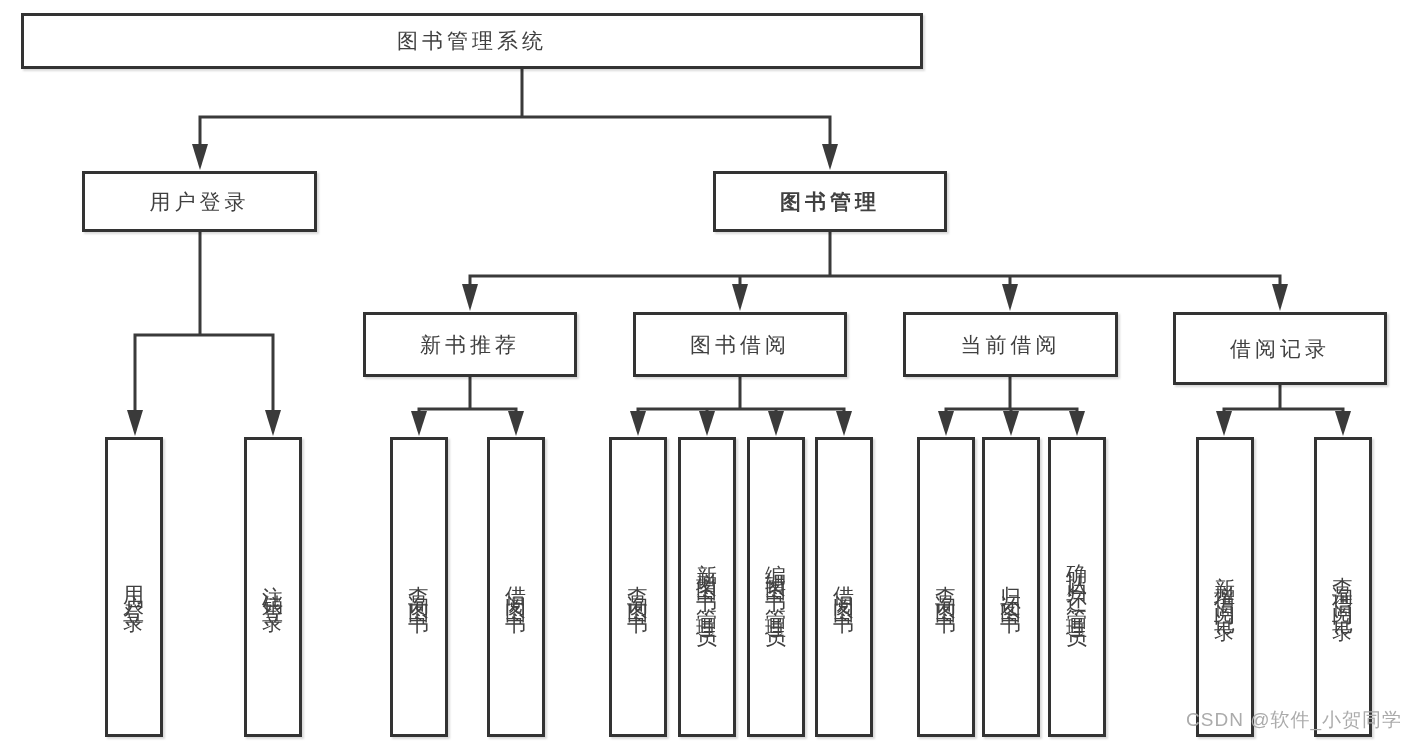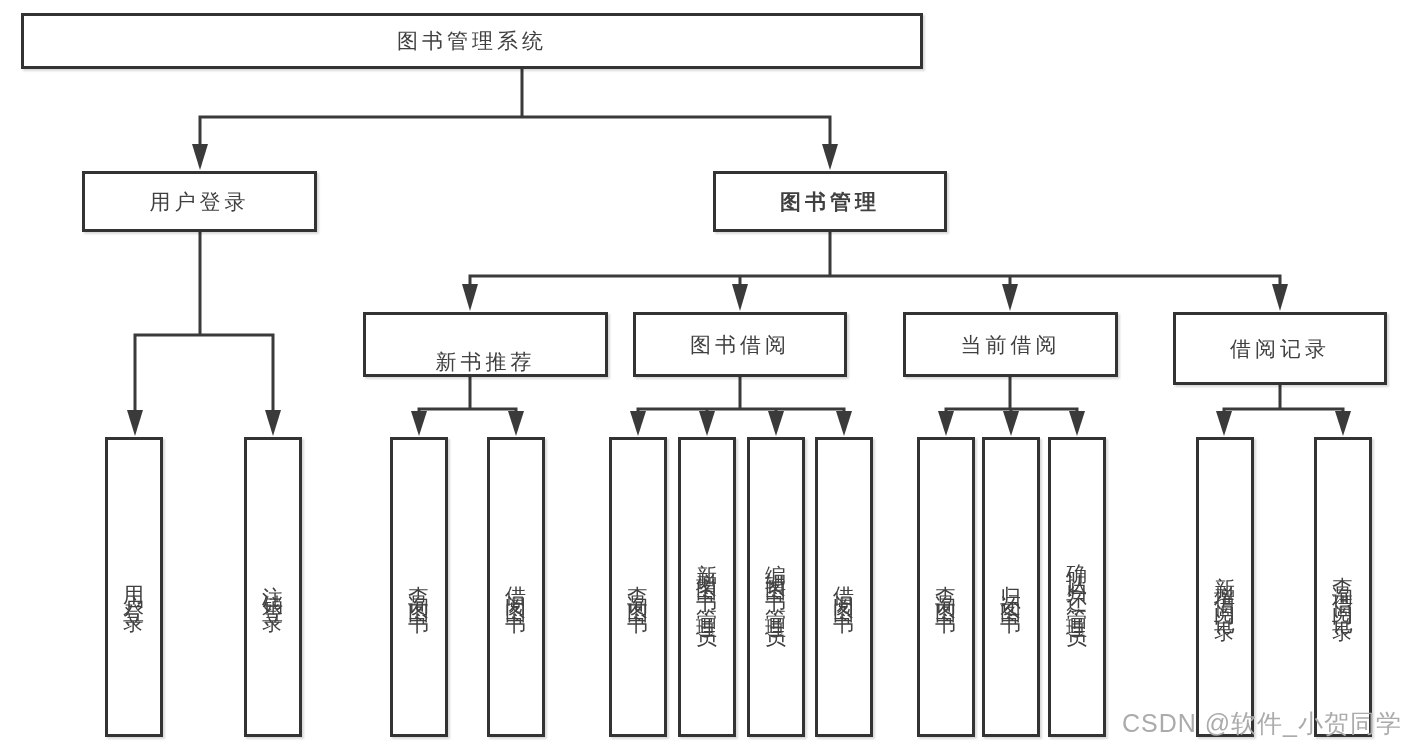--- a/index.html
+++ b/index.html
@@ -61,21 +61,21 @@
     color: #404040;
     font-size: 21px;
     letter-spacing: 9px;
     line-height: 1;
     white-space: nowrap;
   }
   
   .n-root        { left: 21px;   top: 13px;  width: 902px; height: 56px; }
   .n-user-login  { left: 82px;   top: 171px; width: 235px;  height: 61px; }
   .n-book-mgmt   { left: 713px;  top: 171px; width: 234px;  height: 61px; font-weight: bold; }
-  .g-new-book    { left: 363px;  top: 312px; width: 245px;  height: 65px; align-items: flex-end; }
+  .g-new-book    { left: 363px;  top: 312px; width: 214px;  height: 65px; }
   .g-borrow      { left: 633px;  top: 312px; width: 214px;  height: 65px; }
   .g-current     { left: 903px;  top: 312px; width: 215px;  height: 65px; }
   .g-records     { left: 1173px; top: 312px; width: 214px;  height: 73px; }
   
   .l1  { left: 105px;  }
   .l2  { left: 244px;  }
   .l3  { left: 390px;  }
   .l4  { left: 487px;  }
   .l5  { left: 609px;  }
   .l6  { left: 678px;  }
@@ -83,21 +83,21 @@
   .l8  { left: 815px;  }
   .l9  { left: 917px;  }
   .l10 { left: 982px;  }
   .l11 { left: 1048px; }
   .l12 { left: 1196px; }
   .l13 { left: 1314px; }
   #watermark {
     position: absolute;
     right: 3px;
     top: 707px;
-    font-size: 25px;
+    font-size: 19px;
     color: #ababab;
     z-index: 3;
     letter-spacing: 1px;
   }
 </style>
 </head>
 <body>
 
 <div id="stage">
 

